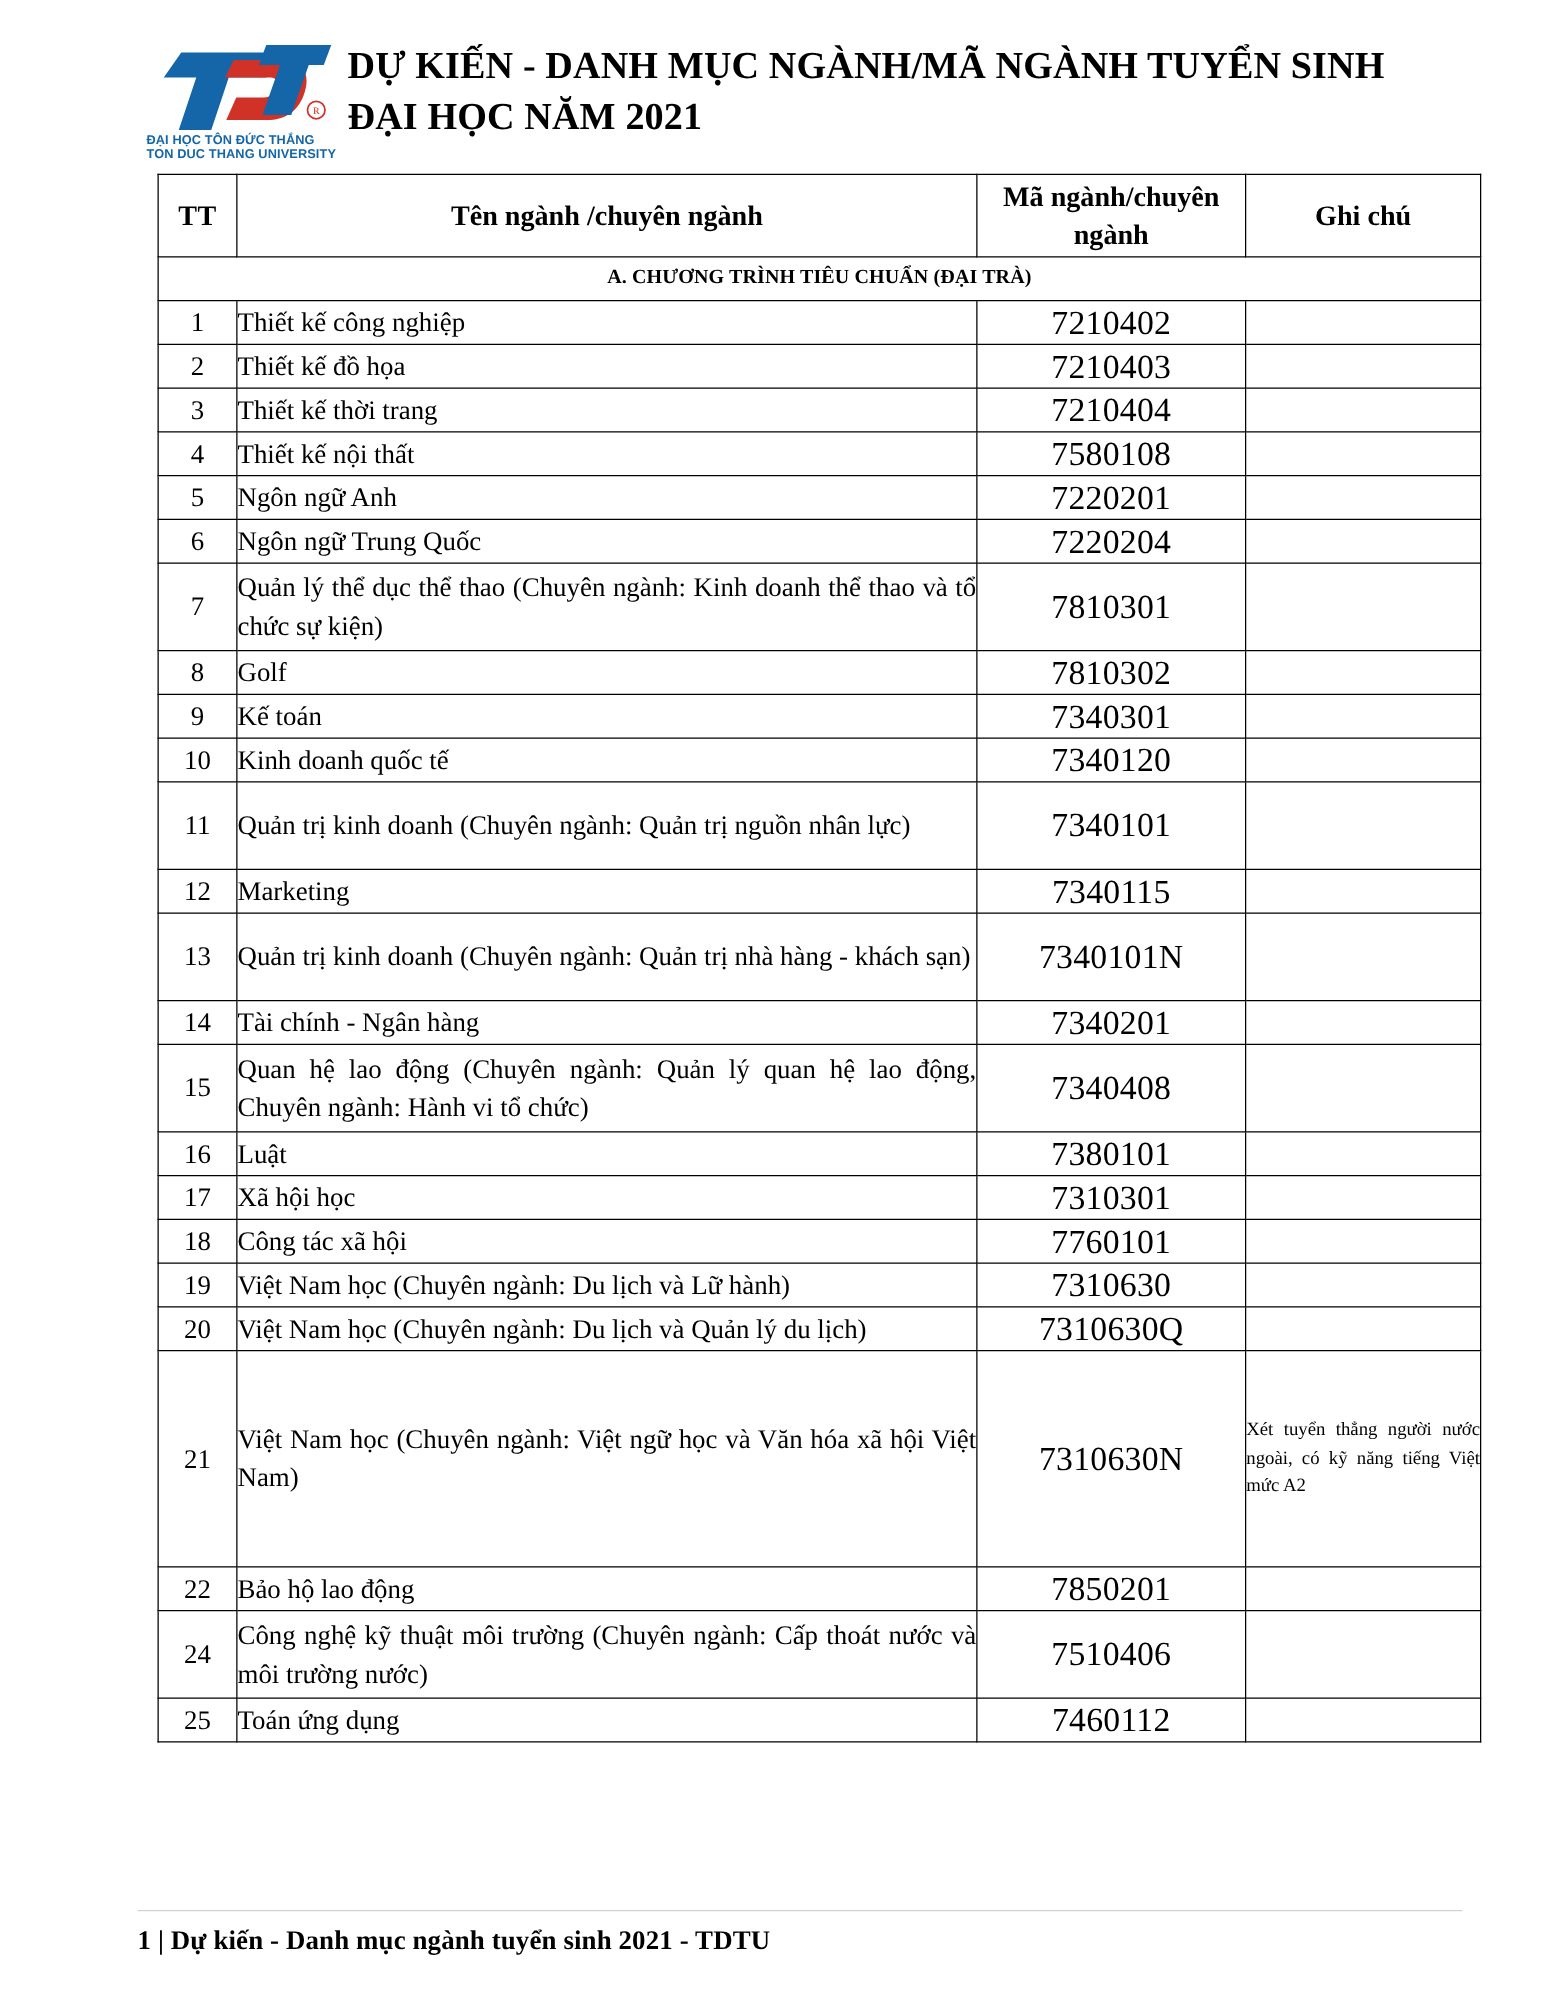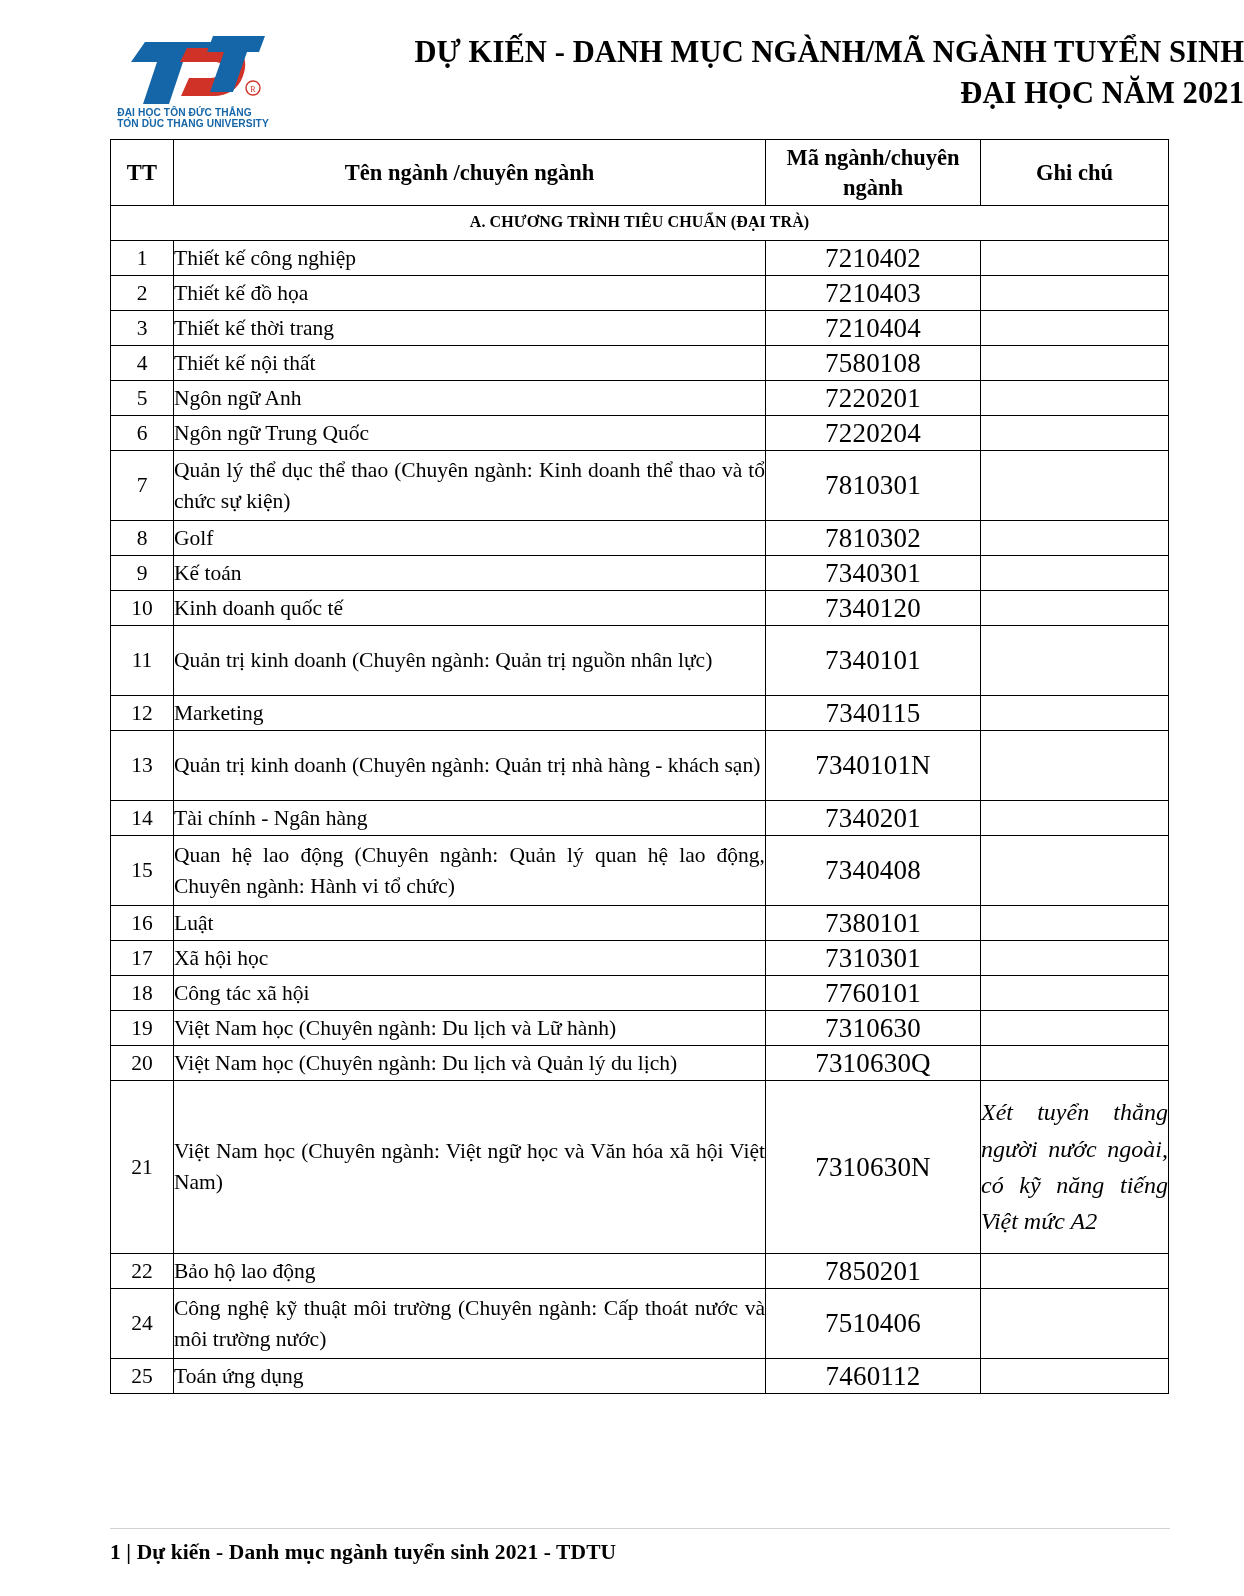--- a/index.html
+++ b/index.html
@@ -27,36 +27,36 @@
     margin-left: 108px;
     display: flex;
     align-items: center;
     justify-content: center;
     flex-direction: column;
     padding-top: 8px;
   }
   .logo-svg { display: block; }
   .title-wrap {
     flex: 1;
-    text-align: right;
+    text-align: left;
     padding-top: 10px;
   }
   .doc-title-line {
     font-family: "Liberation Serif", "DejaVu Serif", serif;
     font-weight: bold;
     font-size: 30.5px;
     line-height: 1.36;
     letter-spacing: 0.1px;
     white-space: nowrap;
   }
 
   
   .table-zone {
     position: absolute;
-    left: 110px;
+    left: 126px;
     top: 139px;
     width: 1058px;
   }
   table.reg-table {
     border-collapse: collapse;
     table-layout: fixed;
     width: 1058px;
     font-size: 21.5px;
   }
   table.reg-table td, table.reg-table th {
@@ -99,22 +99,21 @@
     line-height: 1.43;
     hyphens: none;
   }
   td.cell-name.justify { text-align: justify; text-align-last: left; }
   td.cell-code {
     text-align: center;
     font-size: 27px;
     letter-spacing: 0.2px;
   }
   td.cell-note {
-    font-style: italic;
-    font-size: 24px;
+    font-size: 15px;
     text-align: justify;
     text-align-last: left;
     line-height: 1.52;
     padding: 4px 5px 4px 7px;
     vertical-align: top;
   }
   tr.h1 td { height: 35px; }
   tr.h2 td { height: 70px; }
   tr.h21 td { height: 173px; }
 

